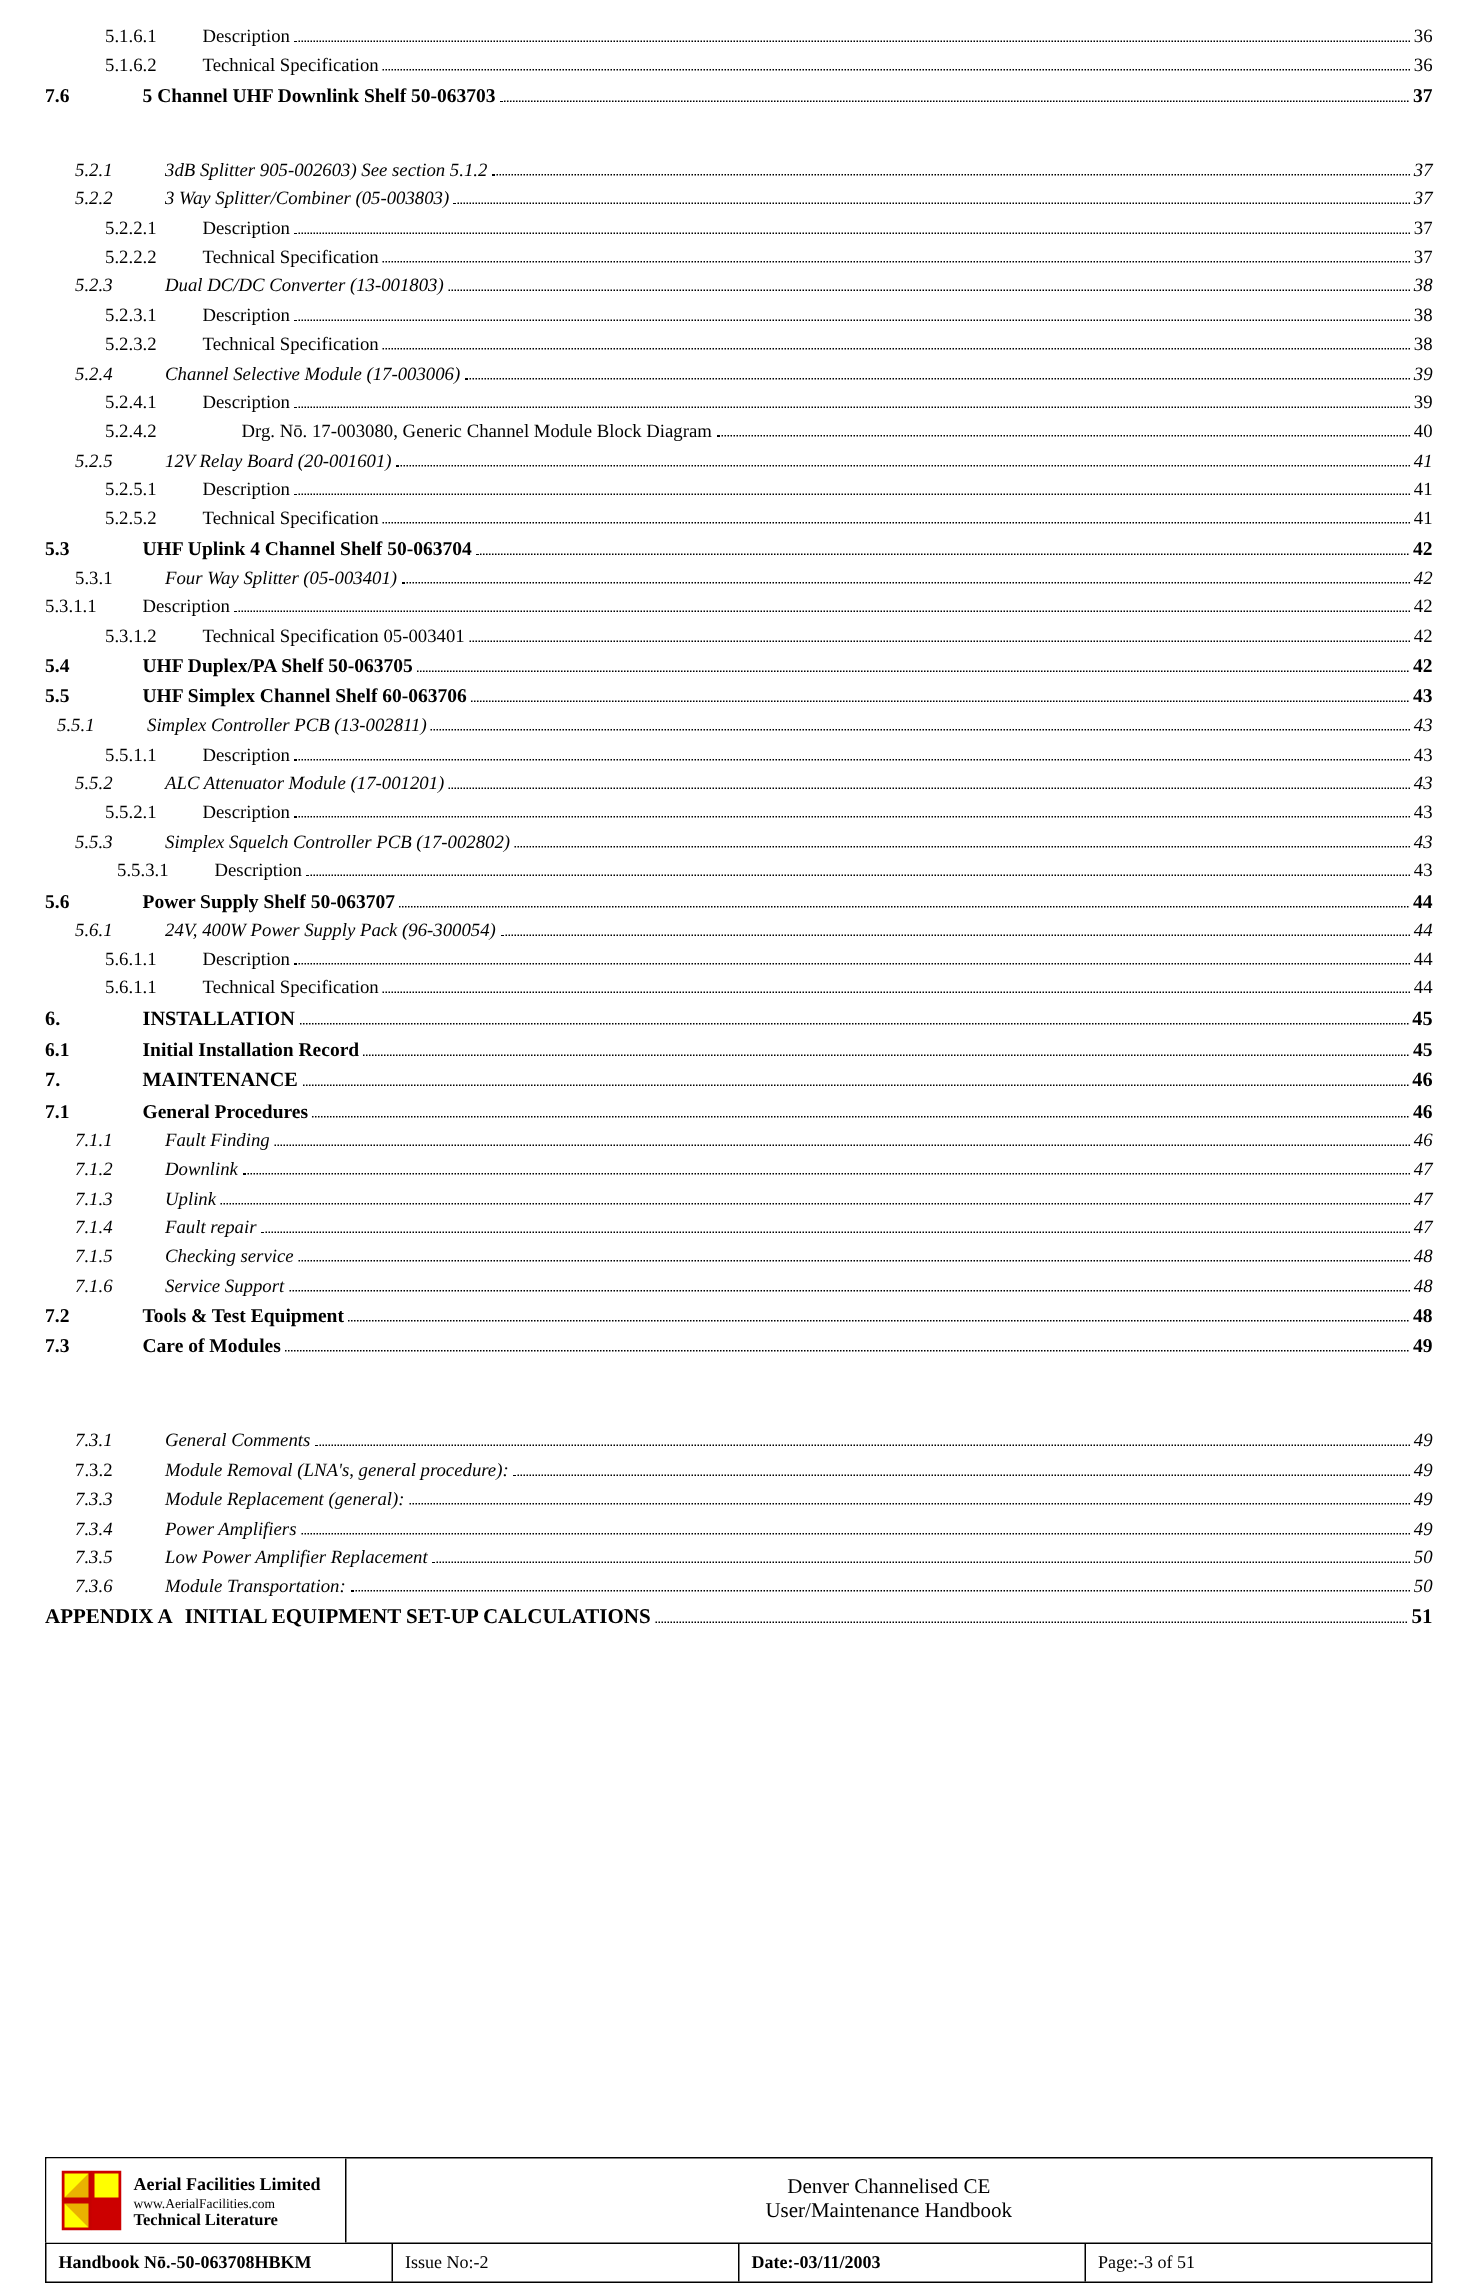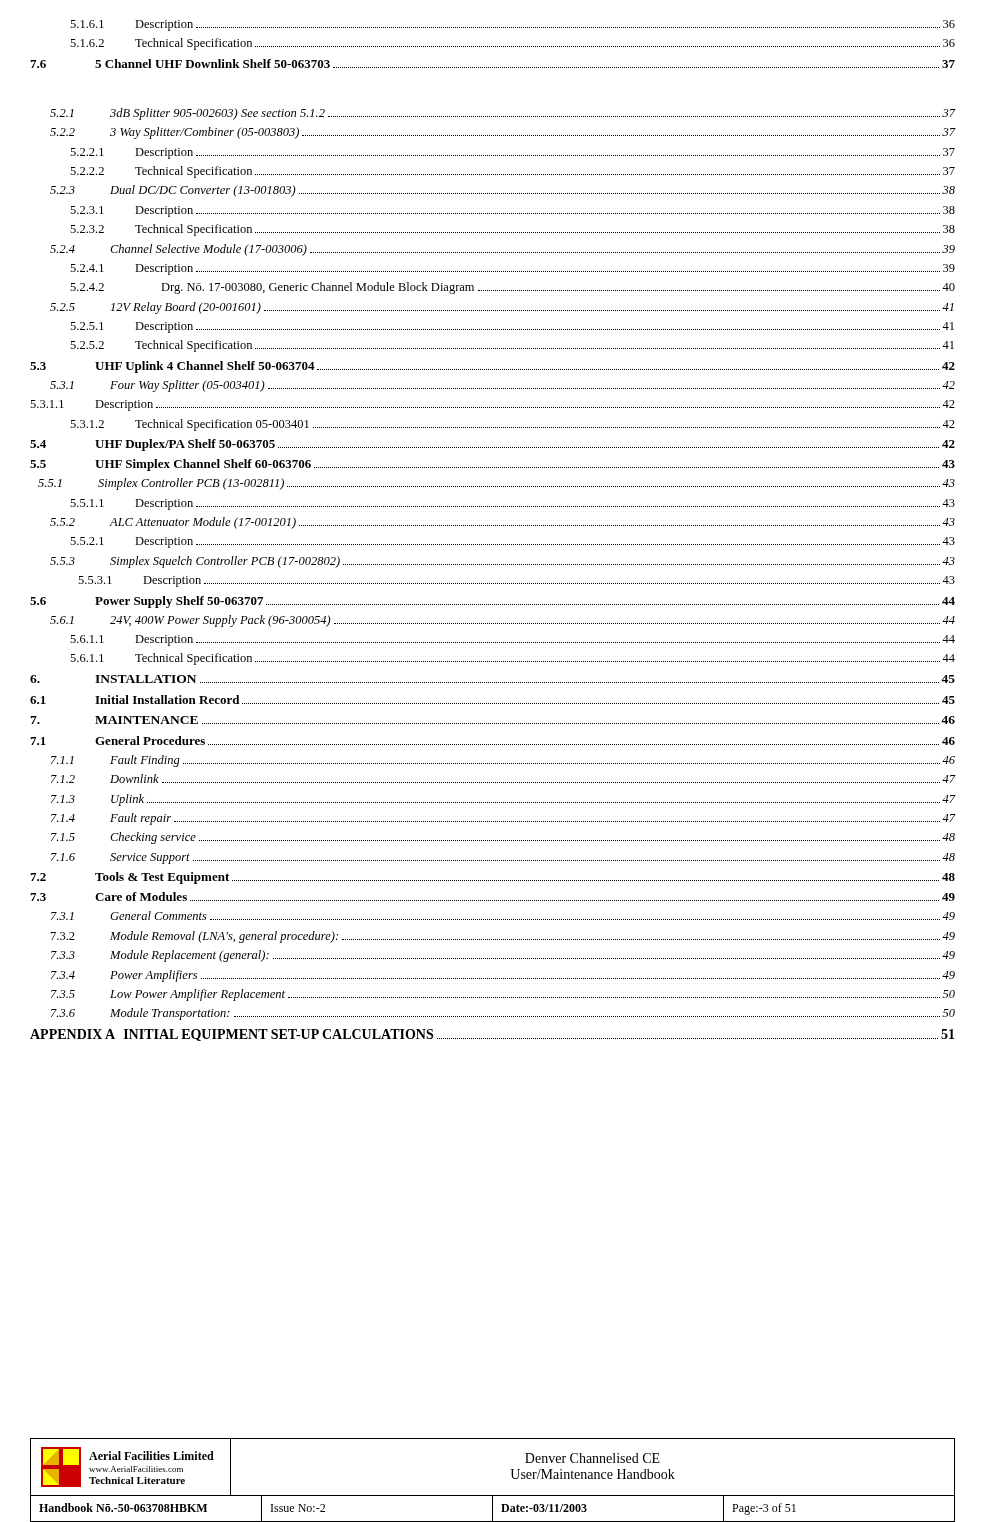--- a/index.html
+++ b/index.html
@@ -263,21 +263,21 @@
       <div class="toc-entry">
       <span style="display:flex;align-items:baseline;flex-shrink:0;margin-left:0px;">
         <span style="font-weight:bold;font-size:13px;min-width:65px;">5.3</span>
         <span style="font-weight:bold;font-size:13px;">UHF Uplink 4 Channel Shelf 50-063704</span>
       </span>
       <span class="toc-dots"></span>
       <span style="font-weight:bold;font-size:13px;">42</span>
     </div>
       <div class="toc-entry">
       <span style="display:flex;align-items:baseline;flex-shrink:0;margin-left:20px;">
-        <span style="font-style:italic;font-size:12.5px;min-width:60px;">5.3.1</span>
+        <span style="font-size:12.5px;min-width:60px;">5.3.1</span>
         <span style="font-style:italic;font-size:12.5px;">Four Way Splitter (05-003401)</span>
       </span>
       <span class="toc-dots"></span>
       <span style="font-style:italic;font-size:12.5px;">42</span>
     </div>
       <div class="toc-entry">
       <span style="display:flex;align-items:baseline;flex-shrink:0;">
         <span style="font-size:12.5px;min-width:65px;">5.3.1.1</span>
         <span style="font-size:12.5px;">Description</span>
       </span>
@@ -480,21 +480,21 @@
       <span style="display:flex;align-items:baseline;flex-shrink:0;margin-left:0px;">
         <span style="font-weight:bold;font-size:13px;min-width:65px;">7.3</span>
         <span style="font-weight:bold;font-size:13px;">Care of Modules</span>
       </span>
       <span class="toc-dots"></span>
       <span style="font-weight:bold;font-size:13px;">49</span>
     </div>
       <div class="toc-entry">
       <span style="display:flex;align-items:baseline;flex-shrink:0;margin-left:20px;">
         <span style="font-style:italic;font-size:12.5px;min-width:60px;">7.3.1</span>
-        <span style="font-style:italic;font-size:12.5px;">General Comments</span>
+        <span style="font-style:italic;font-size:12.5px;margin-top:44px;">General Comments</span>
       </span>
       <span class="toc-dots"></span>
       <span style="font-style:italic;font-size:12.5px;">49</span>
     </div>
       <div class="toc-entry">
       <span style="display:flex;align-items:baseline;flex-shrink:0;margin-left:20px;">
         <span style="font-size:12.5px;min-width:60px;">7.3.2</span>
         <span style="font-style:italic;font-size:12.5px;">Module Removal (LNA's, general procedure):</span>
       </span>
       <span class="toc-dots"></span>

